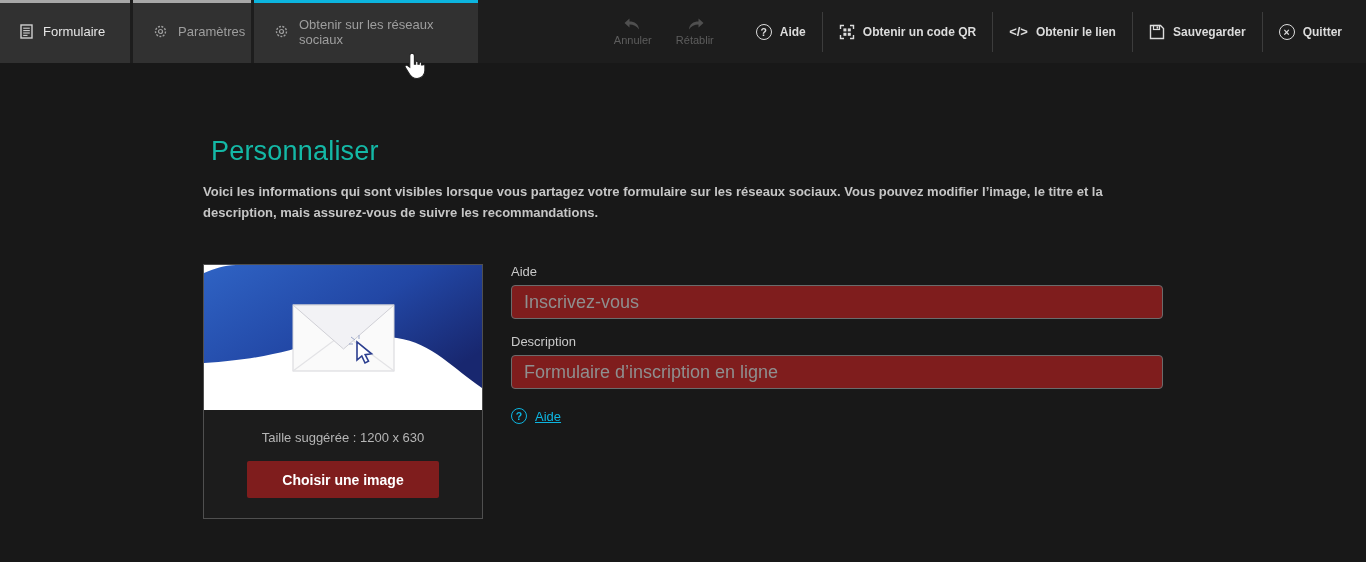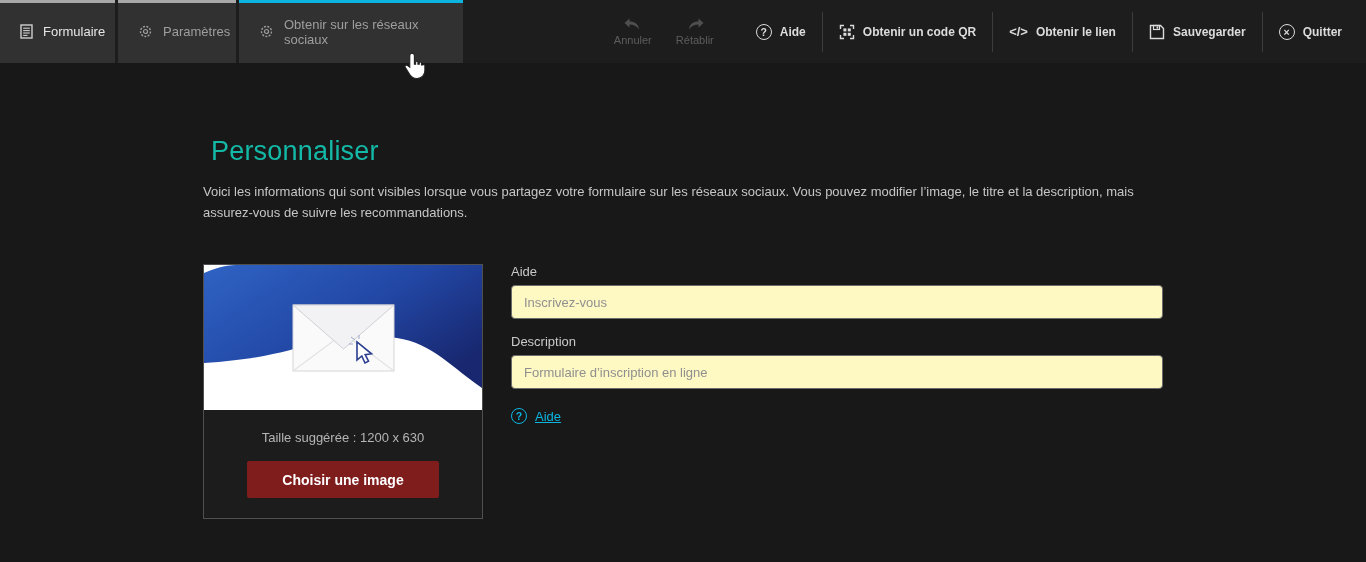--- a/index.html
+++ b/index.html
@@ -13,56 +13,56 @@
   
   .topbar { position:absolute; top:0; left:0; width:1366px; height:63px; background:#1d1d1d;
             display:flex; align-items:stretch; }
   .tabbar { display:flex; height:63px; }
   .tab { position:relative; background:#313131; display:flex; align-items:center; gap:10px;
          padding:0 20px; font-size:13px; color:#9e9e9e; cursor:pointer; margin-right:3px; }
   .tab .strip { position:absolute; top:0; left:0; right:0; height:3px; background:#a8a8a8; }
   .tab.primary { color:#e6e6e6; }
   .tab.active .strip { background:#0cb5df; }
   .tab .ticon { display:flex; align-items:center; }
-  .tab1 { width:115px; } .tab2 { width:118px; } .tab3 { width:224px; }
+  .tab1 { width:130px; } .tab2 { width:118px; } .tab3 { width:224px; }
 
   .toolbar { margin-left:auto; display:flex; align-items:center; padding-right:8px; }
   .tool-stack { display:flex; flex-direction:column; align-items:center; gap:3px;
                 color:#5d5d5d; font-size:11px; width:62px; cursor:default; }
   .tool-btn { display:flex; align-items:center; gap:8px; color:#dcdcdc; font-size:12px;
               font-weight:700; padding:0 16px; cursor:pointer; white-space:nowrap; }
   .tsep { width:1px; height:40px; background:#3c3c3c; }
   .circ { width:16px; height:16px; border:1.4px solid currentColor; border-radius:50%;
           display:inline-flex; align-items:center; justify-content:center;
           font-size:10.5px; font-weight:700; }
   .codeglyph { font-weight:700; font-size:13px; letter-spacing:0; }
 
   
   .hand-cursor { position:absolute; left:403px; top:52px; width:24px; height:28px; z-index:50; pointer-events:none; }
 
   
   .main { position:absolute; top:63px; left:0; right:0; bottom:0; padding:73px 0 0 203px; }
   h1.pagetitle { font-size:27px; font-weight:400; color:#14b8a6; letter-spacing:.2px;margin-left:8px; }
-  .pagedesc { margin-top:14px; width:940px; font-size:13px; line-height:21px; color:#c6c6c6; }
+  .pagedesc { margin-top:14px; width:940px; font-size:13px; line-height:21px; color:#c6c6c6;font-weight:bold; }
 
   .content-row { display:flex; margin-top:41px; }
 
   
   .imgcard { width:280px; background:#1c1c1c; border:1px solid #4f4f4f; }
   .preview { width:278px; height:145px; background:#ffffff; display:block; }
   .size-hint { text-align:center; color:#b5b5b5; font-size:13px; margin-top:20px; }
   .choose-btn { display:block; margin:16px auto 20px auto; width:192px; height:37px;
                 background:#7f1d1d; color:#fff; border:none; border-radius:2px;
                 font-family:inherit; font-size:14px; font-weight:700; cursor:pointer; }
 
   
   .fields { margin-left:28px; width:652px; }
   .field-label { display:block; font-size:13px; color:#c9c9c9; margin-bottom:6px; }
-  .field-input { width:100%; height:34px; background:#fef9c3; border:1px solid #6b6b6b;
-                 border-radius:4px; color:#8f8f8f; font-family:inherit; font-size:13px;
+  .field-input { width:100%; height:34px; background:#7f1d1d; border:1px solid #6b6b6b;
+                 border-radius:4px; color:#8f8f8f; font-family:inherit; font-size:18px;
                  padding:0 12px; outline:none; }
   .gap1 { height:15px; } .gap2 { height:17px; }
   .aide-link { display:inline-flex; align-items:center; gap:8px; color:#0db5e0;
                font-size:13px; text-decoration:none; cursor:pointer; }
   .aide-link .circ { color:#0db5e0; }
   .aide-link .txt { text-decoration:underline; }
 
   svg { display:block; }
 </style>
 </head>

